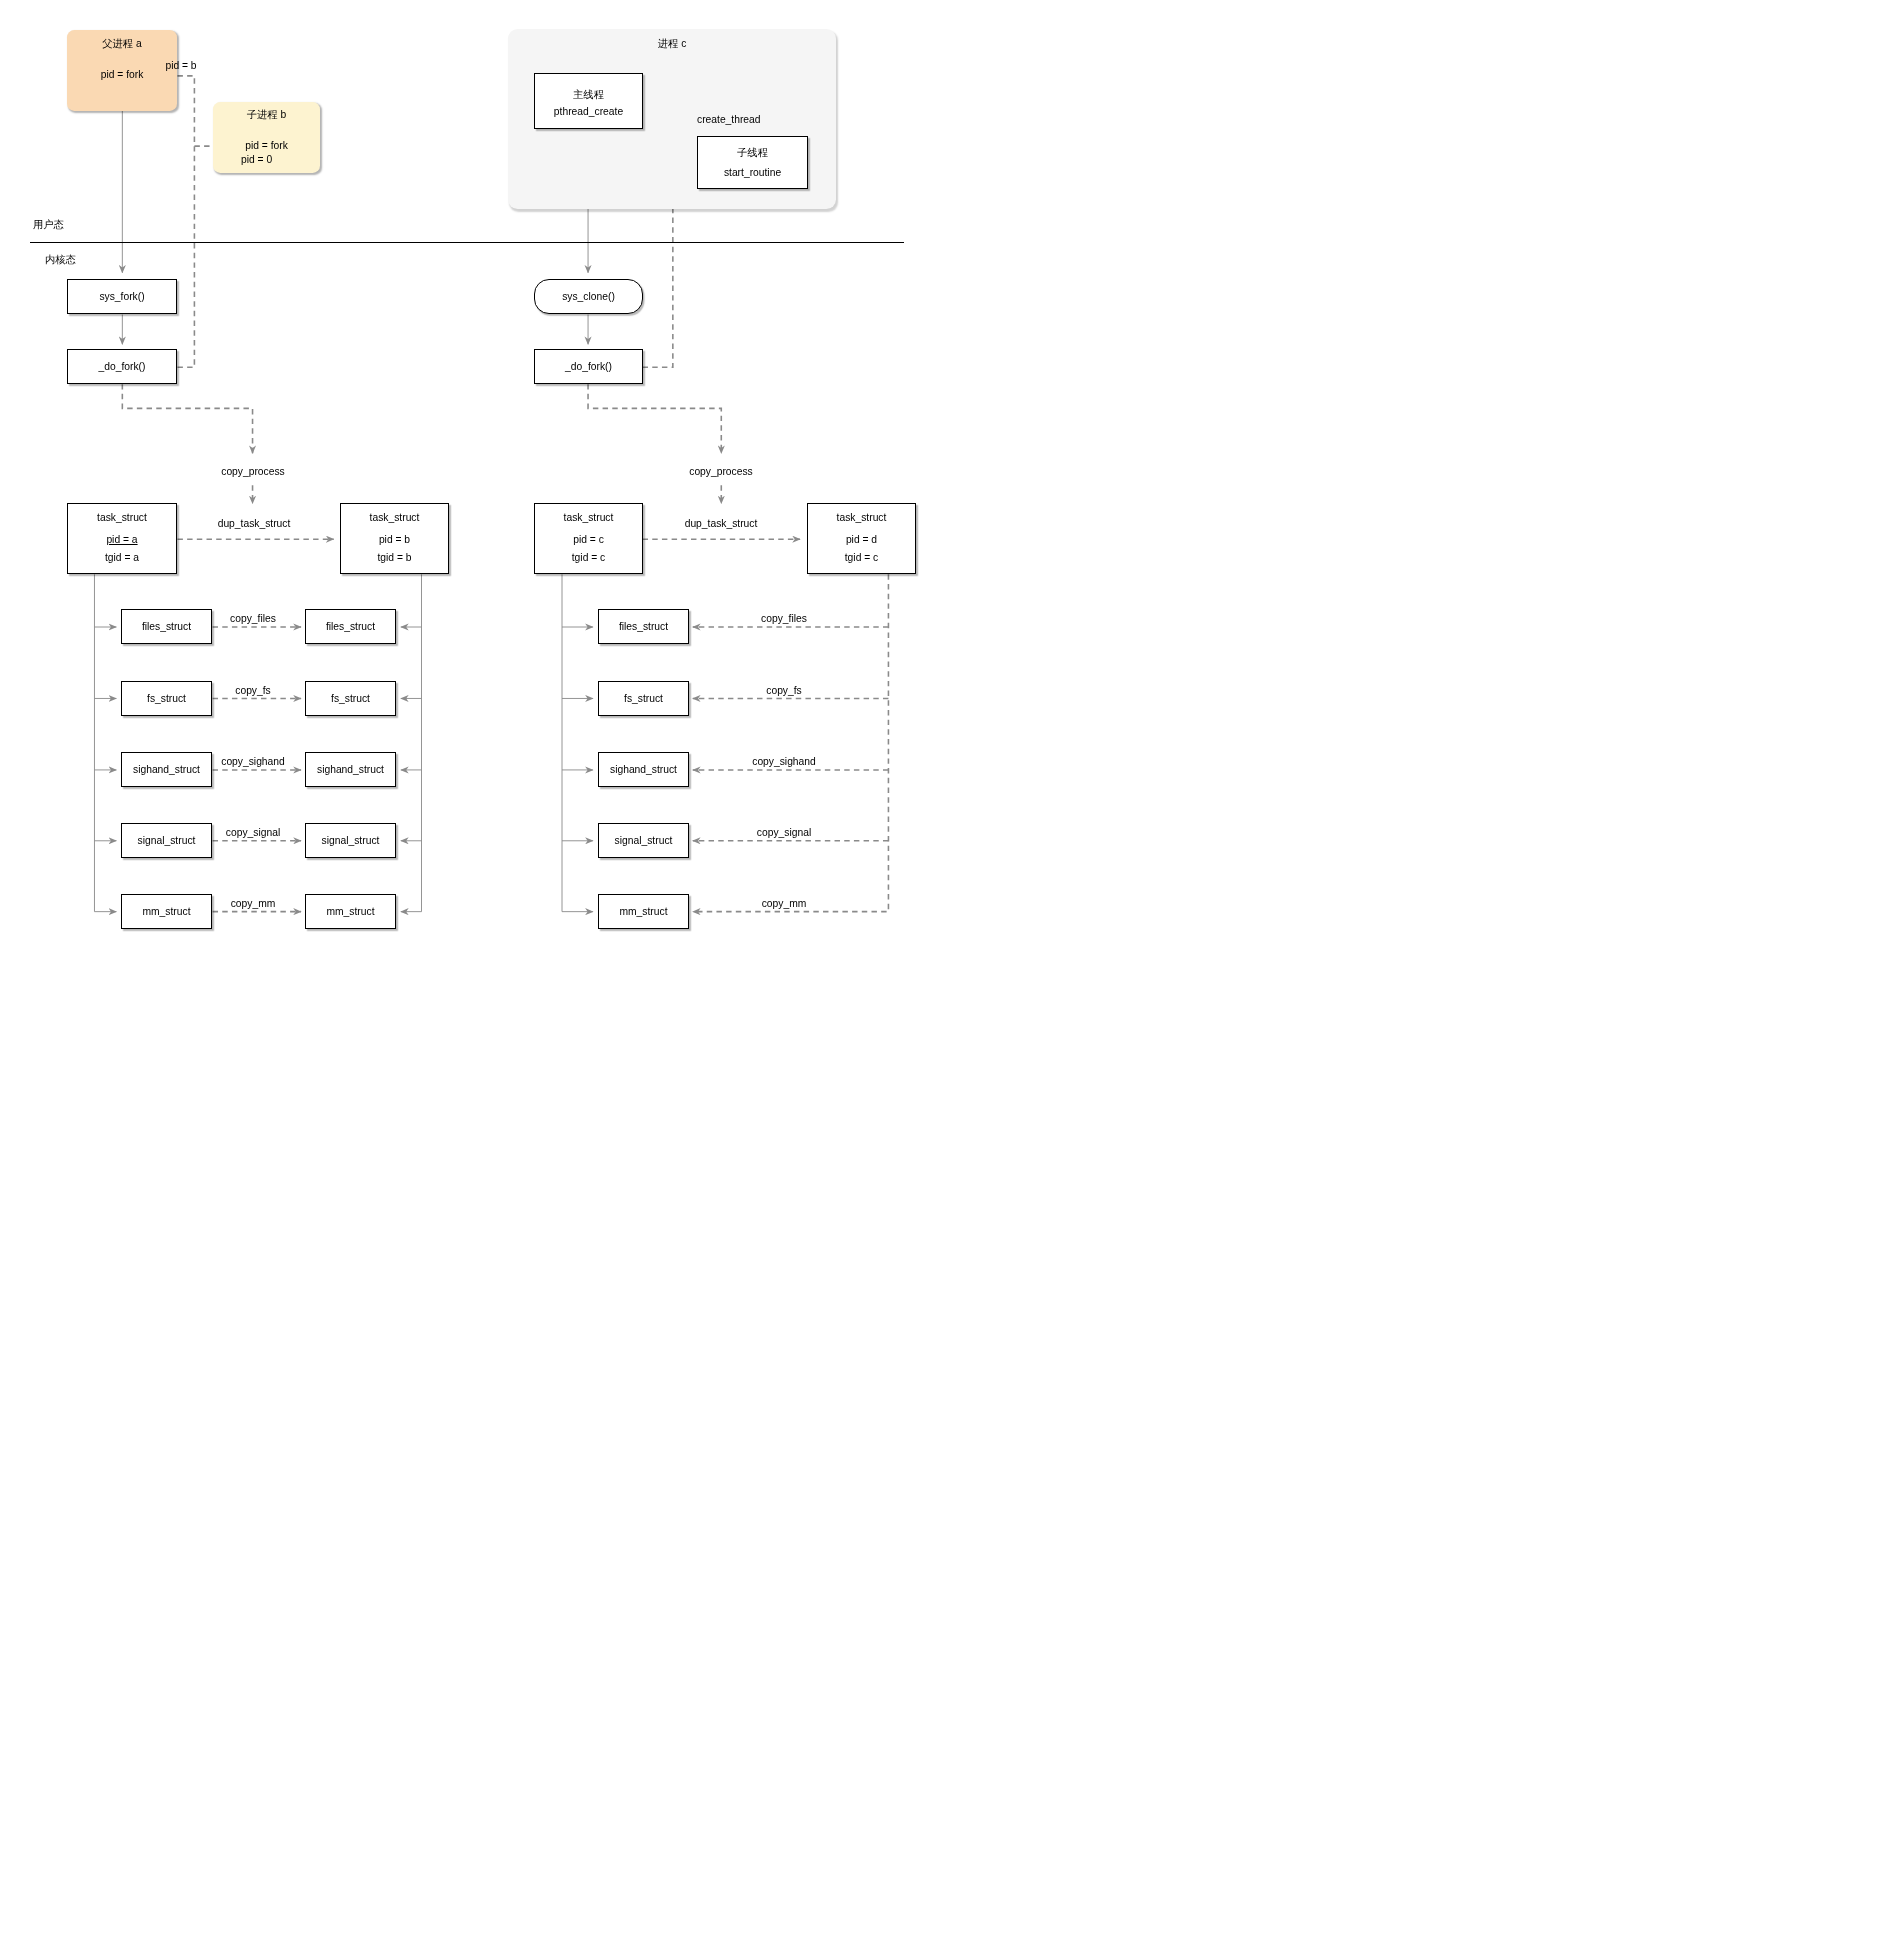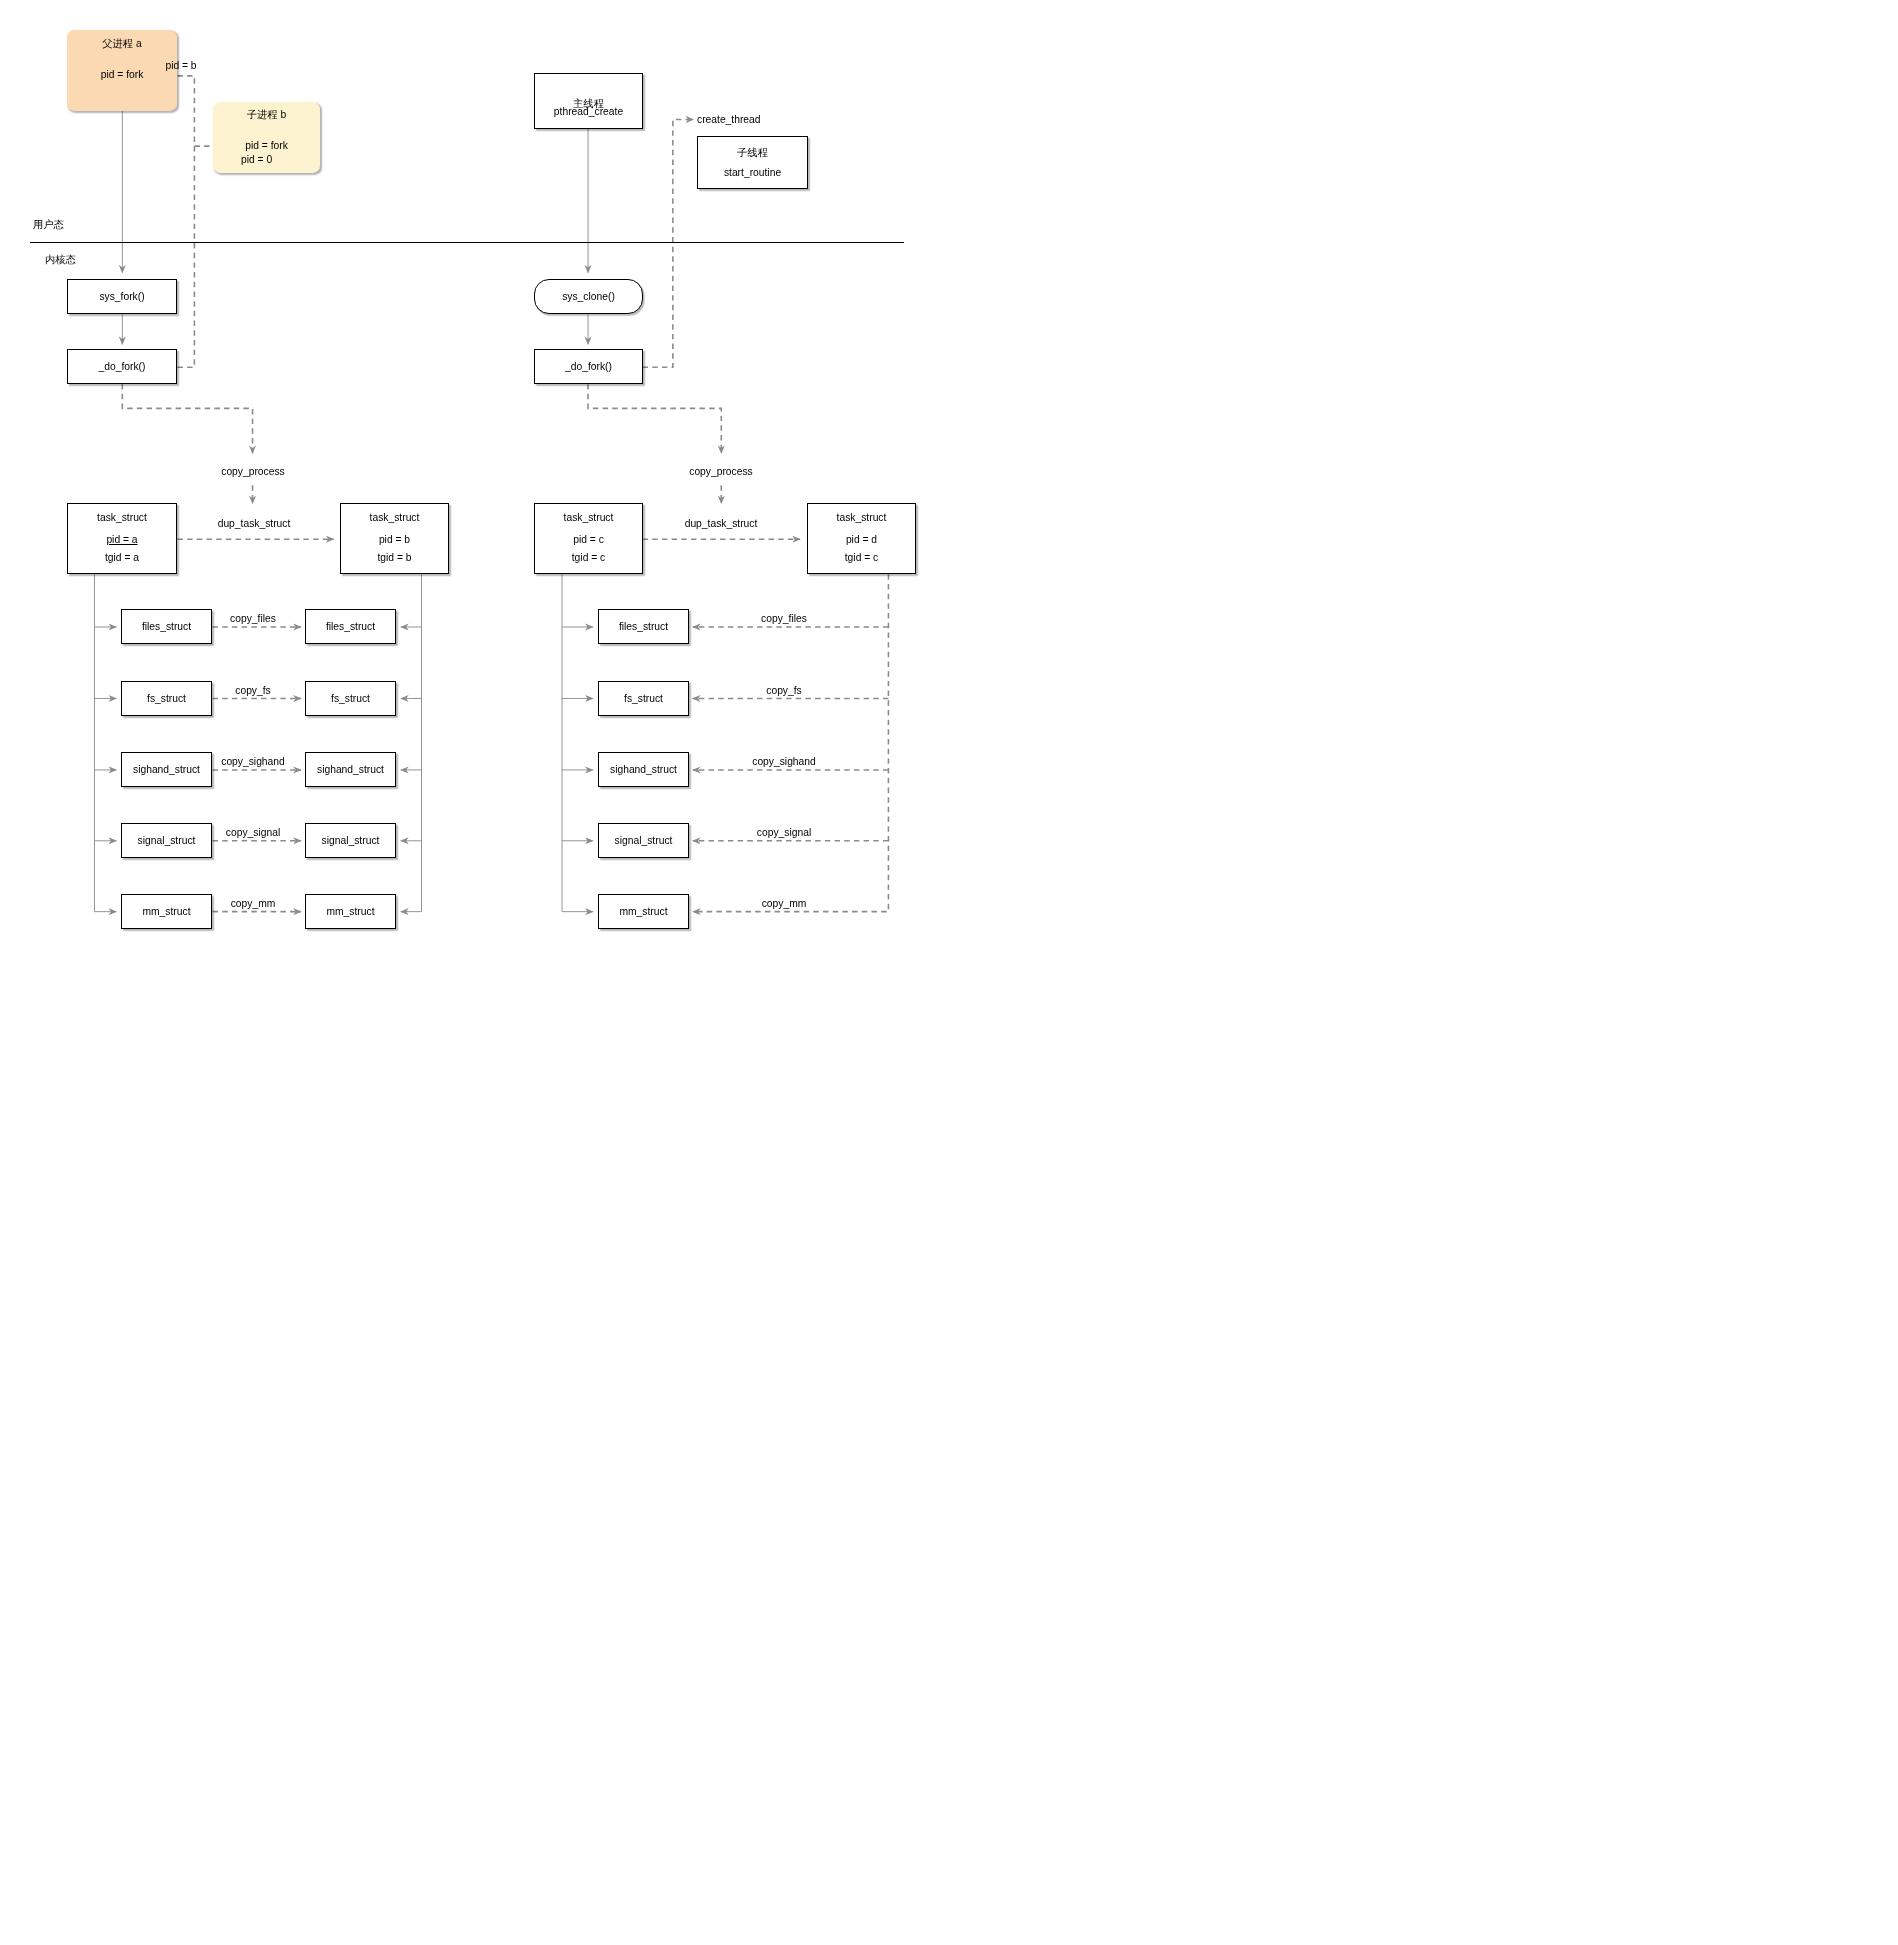--- a/index.html
+++ b/index.html
@@ -76,36 +76,39 @@
       <path d="M1467,1153 L1144,1153" marker-end="url(#arrow)"></path>
       <path d="M1467,1271 L1144,1271" marker-end="url(#arrow)"></path>
       <path d="M1467,1388 L1144,1388" marker-end="url(#arrow)"></path>
     </g>
   </svg>
 
   <div class="divider" style="left:30px;top:242px;width:874px;"></div>
   <div class="lbl l" style="left:33px;top:225px;">用户态</div>
   <div class="lbl l" style="left:45px;top:260px;">内核态</div>
 
+  <div class="node container" style="left:508px;top:29px;width:328px;height:180px;background:#f5f5f5;">
+    <span class="cline" style="top:7.9px;">进程 c</span>
+  </div>
 
   <div class="node round" style="left:67px;top:30px;width:110px;height:81px;background:#fad9b3;">
     <span class="cline" style="top:6.7px;">父进程 a</span>
     <span class="cline" style="top:39px;">pid = fork</span>
   </div>
 
   <div class="node round" style="left:213px;top:102px;width:107px;height:71px;background:#fdf3d0;">
     <span class="cline" style="top:5.5px;">子进程 b</span>
     <span class="cline" style="top:38px;">pid = fork</span>
   </div>
 
   <div class="lbl c" style="left:181px;top:65px;">pid = b</div>
   <div class="lbl l" style="left:197px;top:159px;padding-left:44px;">pid = 0</div>
 
   <div class="node rect" style="left:534px;top:73px;width:109px;height:56px;">
-    <span class="cline" style="top:23px;">主线程</span>
+    <span class="cline" style="top:14px;">主线程</span>
     <span class="cline" style="top:31.5px;">pthread_create</span>
   </div>
   <div class="node rect" style="left:697px;top:136px;width:111px;height:53px;">
     <span class="cline" style="top:9px;">子线程</span>
     <span class="cline" style="top:30px;">start_routine</span>
   </div>
   <div class="lbl l" style="left:697px;top:119px;">create_thread</div>
 
   <div class="node rect center1" style="left:67px;top:279px;width:110px;height:35px;">sys_fork()</div>
   <div class="node rect center1" style="left:67px;top:349px;width:110px;height:35px;">_do_fork()</div>

